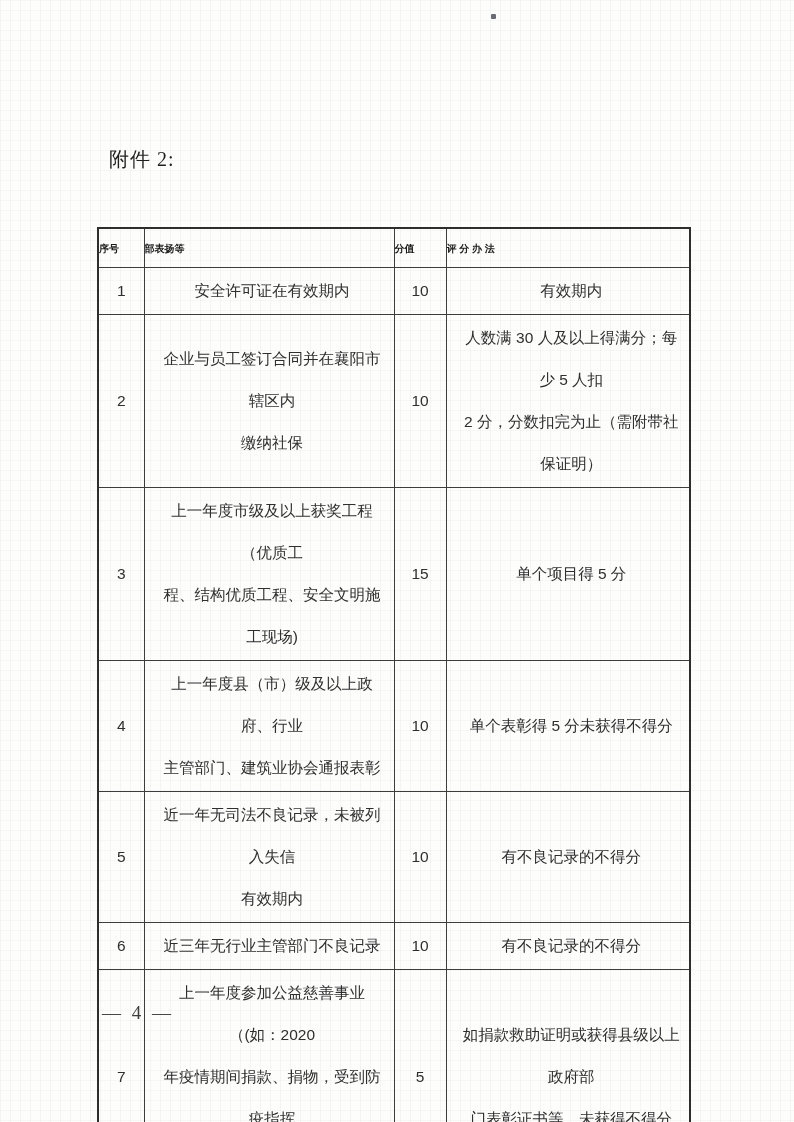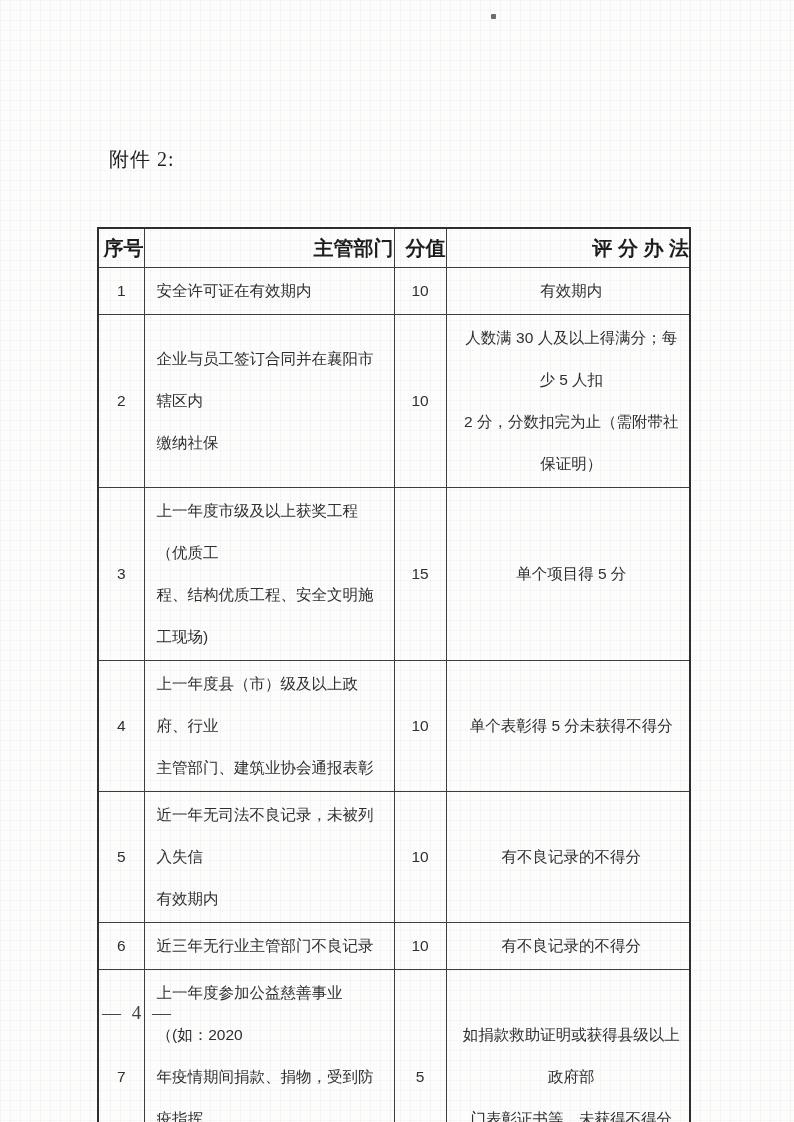--- a/index.html
+++ b/index.html
@@ -53,38 +53,38 @@
     table-layout: fixed;
     border: 2.5px solid #2e2e2e;
   }
   .indicator-table th, .indicator-table td {
     border: 1.5px solid #3d3d3d;
     vertical-align: middle;
     overflow: hidden;
   }
   .indicator-table th {
     height: 38px;
-    font-size: 20px;
+    font-size: 10px;
     font-weight: bold;
     color: #1d1d1d;
-    text-align: right;
+    text-align: left;
     padding: 0;
     line-height: 1.1;
   }
   .indicator-table td {
     font-size: 15.5px;
     color: #2f2f2f;
     padding: 0;
   }
   td.c-no, td.c-score {
     text-align: center;
     line-height: 1.2;
   }
   td.c-ind {
-    text-align: left;
+    text-align: center;
     padding: 2px 6px 2px 12px;
     white-space: pre-line;
     line-height: 42px;
   }
   td.c-method {
     text-align: center;
     padding: 2px 6px 2px 13px;
     white-space: pre-line;
     line-height: 42px;
   }
@@ -120,21 +120,21 @@
   <table class="indicator-table">
     <colgroup>
       <col style="width:46px">
       <col style="width:250px">
       <col style="width:52px">
       <col style="width:244px">
     </colgroup>
     <thead>
       <tr>
         <th>序号</th>
-        <th>主管部门</th>
+        <th>部表扬等</th>
         <th>分值</th>
         <th>评 分 办 法</th>
       </tr>
     </thead>
     <tbody>
       <tr>
         <td class="c-no">1</td>
         <td class="c-ind">安全许可证在有效期内</td>
         <td class="c-score">10</td>
         <td class="c-method">有效期内</td>

